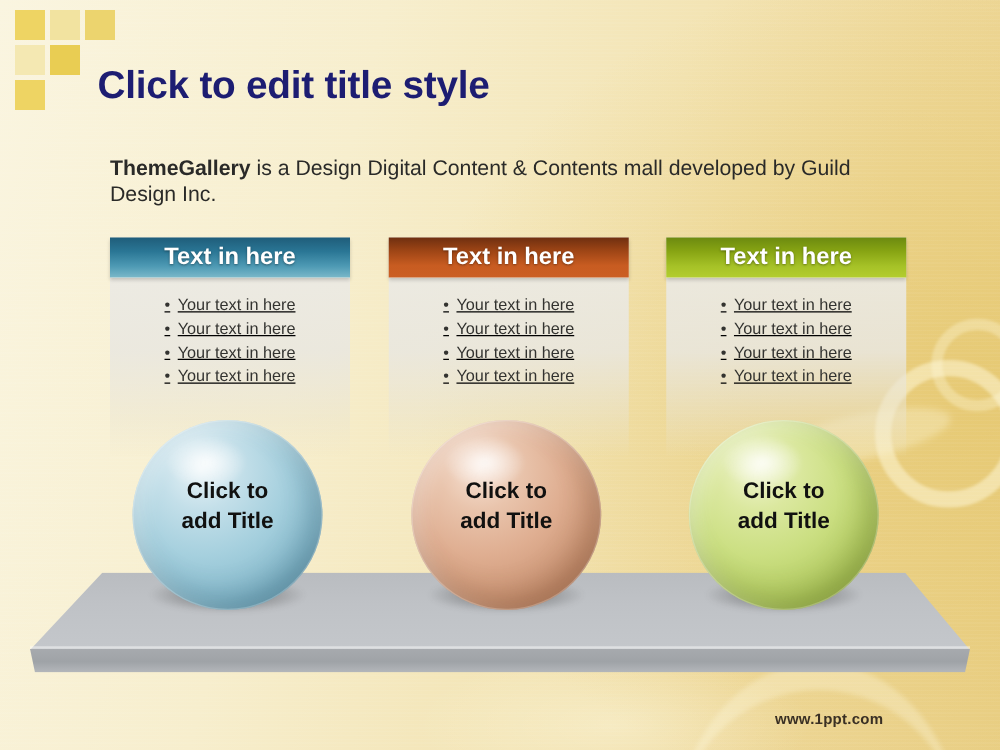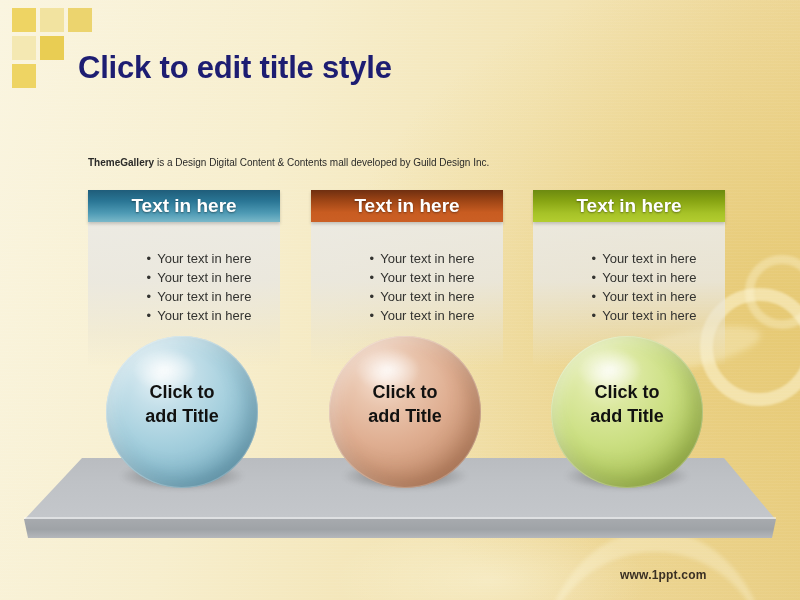--- a/index.html
+++ b/index.html
@@ -103,24 +103,23 @@
     letter-spacing: -0.2px;
     white-space: nowrap;
   }
 
   
   .intro {
     position: absolute;
     left: 88px;
     top: 124px;
     width: 620px;
-    font-size: 10px;
+    font-size: 17px;
     color: #2a2a28;
     line-height: 21px;
-    margin-top: 28px;
   }
   .intro b { font-weight: bold; }
 
   
   .col {
     position: absolute;
     top: 190px;
     width: 192px;
     height: 175px;
     background: linear-gradient(to bottom,
@@ -154,23 +153,24 @@
   }
   .head-green {
     background: linear-gradient(to bottom, #6c8a10 0%, #87a413 34%, #a6c227 72%, #b3cd2f 100%);
   }
 
   .bullets {
     position: absolute;
     left: 0; top: 44px;
     width: 192px;
     padding: 0;
-    margin: 15px;
+    margin: 0;
     list-style: none;
     text-align: center;
+    text-decoration: underline;
   }
   .bullets li {
     font-size: 13px;
     color: #333330;
     line-height: 19px;
     white-space: nowrap;
   }
   .bullets li::before {
     content: "\2022";
     margin-right: 6px;

